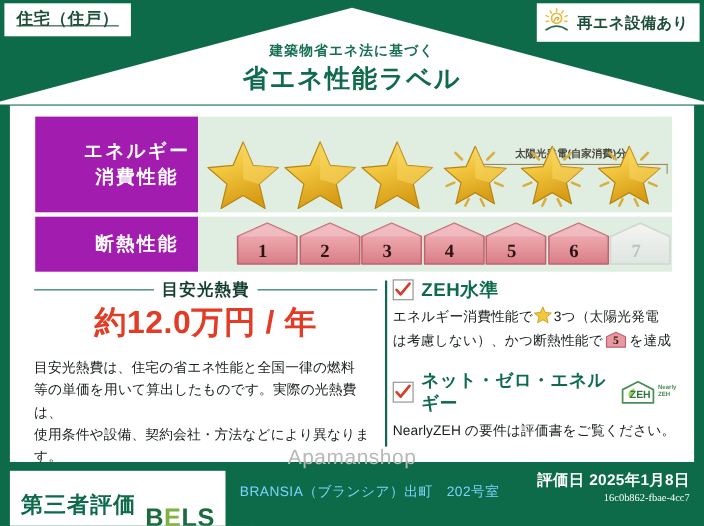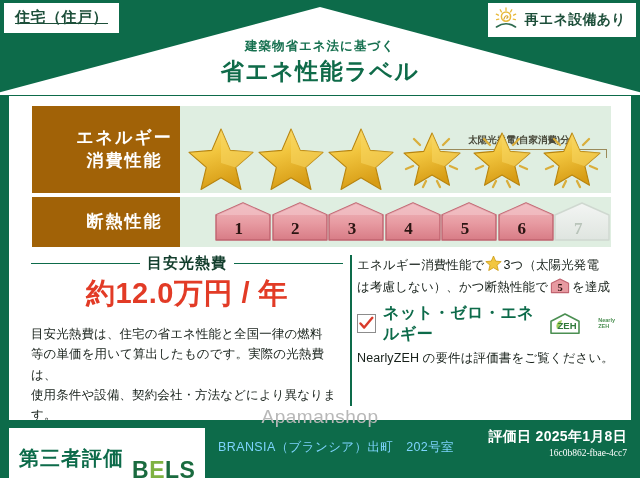--- a/index.html
+++ b/index.html
@@ -73,21 +73,21 @@
   
   .metric-row {
     position:absolute; left:23px; right:20px;
     display:flex; align-items:stretch;
   }
   .row-energy { top:10px; height:87px; }
   .row-insul  { top:101px; height:50px; }
 
   .metric-label {
     width:148px; flex:0 0 148px;
-    background:#a16207;
+    background:#a21caf;
     color:#fff; font-weight:bold;
     display:flex; flex-direction:column;
     align-items:center; justify-content:center;
     line-height:1.35;
     font-size:17px; letter-spacing:2px;padding-left:37px;
   }
   .row-insul .metric-label { font-size:17px; }
 
   .metric-value {
     flex:1 1 auto;
@@ -191,21 +191,21 @@
   .inline-five {
     display:inline-block; vertical-align:-3px; position:relative;
     width:20px; height:16px; margin:0 2px;
   }
   .inline-five svg { position:absolute; left:0; top:0; }
   .inline-five b {
     position:absolute; left:0; top:1px; width:20px;
     text-align:center; font-size:10.5px; color:#2b1512;
     font-family:"Liberation Serif",serif;
   }
-  .zeh-badge { display:inline-flex; align-items:center; gap:16px; vertical-align:-6px; }
+  .zeh-badge { display:inline-flex; align-items:center; gap:1px; vertical-align:-6px; }
   .zeh-badge .nearly {
     font-size:5.5px; color:#4b8f52; line-height:1.05; font-weight:bold;
   }
 
   
   .footer {
     position:absolute; left:0; right:0; bottom:0; height:58px;
     background:#0d6b4a;
   }
   .bels {
@@ -460,35 +460,43 @@
         <div class="cost-amount">約12.0万円 / 年</div>
         <div class="cost-note">
           <div>目安光熱費は、住宅の省エネ性能と全国一律の燃料</div>
           <div>等の単価を用いて算出したものです。実際の光熱費は、</div>
           <div>使用条件や設備、契約会社・方法などにより異なります。</div>
         </div>
       </div>
 
       <div class="col-right">
 
+        <div class="zeh-line">
+          <span class="chk">
+            <svg width="15" height="15" viewBox="0 0 15 15">
+              <path d="M1.5 7.5 L5.2 11.6 L13.3 1.8" fill="none" stroke="#d93b2b" stroke-width="2.4" stroke-linecap="round" stroke-linejoin="round"></path>
+            </svg>
+          </span>
+          <span class="zeh-title">ZEH水準</span>
+        </div>
 
         <div class="zeh-body">
           <div>
             <span>エネルギー消費性能で</span><span class="inline-star"><svg width="17" height="16" viewBox="0 0 17 16">
                   <path d="M8.5 1 L10.7 6.1 L16.2 6.6 L12 10.2 L13.3 15.5 L8.5 12.7 L3.7 15.5 L5 10.2 L0.8 6.6 L6.3 6.1 Z" fill="#f2c63f" stroke="#cc9a14" stroke-width="0.8" stroke-linejoin="round"></path>
                 </svg></span><span>3つ（太陽光発電</span>
           </div>
           <div>
             <span>は考慮しない）、かつ断熱性能で</span><span class="inline-five"><svg width="20" height="16" viewBox="0 0 20 16">
                   <path d="M10 1 L18.6 5.2 L18.6 14.6 L1.4 14.6 L1.4 5.2 Z" fill="#e79aa1" stroke="#c0636f" stroke-width="1.1" stroke-linejoin="round"></path>
                 </svg><b>5</b></span><span>を達成</span>
           </div>
         </div>
 
-        <div class="zeh-line" style="margin-top:5px;">
+        <div class="zeh-line" style="margin-top:15px;">
           <span class="chk">
             <svg width="15" height="15" viewBox="0 0 15 15">
               <path d="M1.5 7.5 L5.2 11.6 L13.3 1.8" fill="none" stroke="#d93b2b" stroke-width="2.4" stroke-linecap="round" stroke-linejoin="round"></path>
             </svg>
           </span>
           <span class="zeh-title2">ネット・ゼロ・エネルギー</span>
           <span class="zeh-badge">
             <svg width="34" height="24" viewBox="0 0 34 24">
               <path d="M17 2 L31 9.2 L31 21.2 L3 21.2 L3 9.2 Z" fill="#ffffff" stroke="#4b8f52" stroke-width="1.6" stroke-linejoin="round"></path>
               <path d="M9 17 q-2.5 -7 5 -9 q-1.5 6.5 -5 9 Z" fill="#8cc63f" opacity="0.85"></path>

